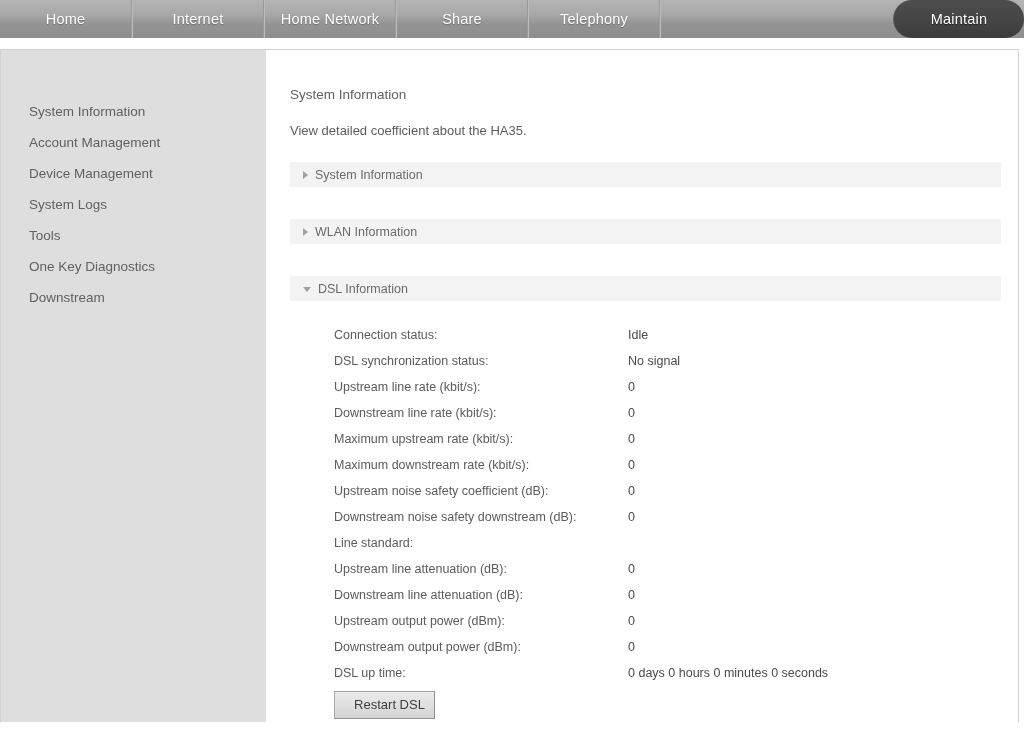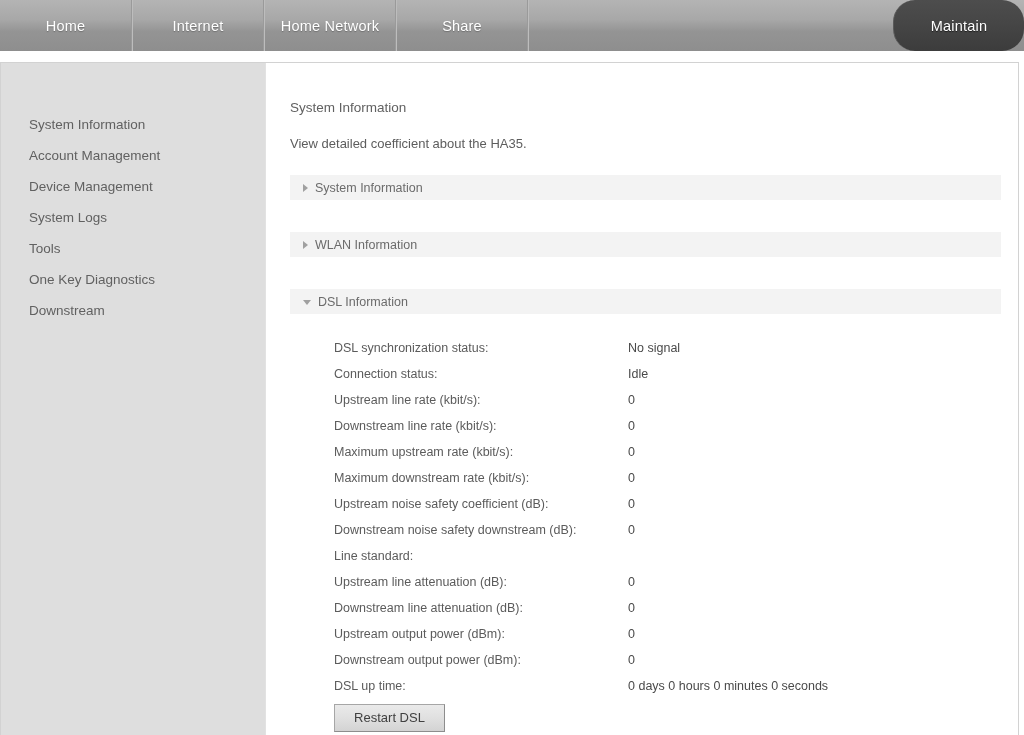--- a/index.html
+++ b/index.html
@@ -13,21 +13,21 @@
     overflow: hidden;
     font-family: "Liberation Sans", sans-serif;
     color: #5a5a5a;
     -webkit-font-smoothing: antialiased;
   }
 
   
   .navbar {
     position: relative;
     width: 1024px;
-    height: 51px;
+    height: 38px;
     background: linear-gradient(to bottom, #b4b4b4 0%, #a8a8a8 38%, #949494 62%, #8e8e8e 100%);
     display: flex;
     align-items: stretch;
     box-sizing: border-box;
   }
   .navbar::after {
     content: "";
     position: absolute;
     left: 0;
     right: 0;
@@ -180,41 +180,42 @@
   .info-value {
     color: #4a4a4a;
     white-space: nowrap;
   }
 
   
   .btn-row { padding-left: 44px; margin-top: 5px; }
   .btn {
     display: inline-block;
     min-width: 85px;
-    padding: 5px 12px 6px 12px;
+    padding: 5px 2px 6px 12px;
     font-family: "Liberation Sans", sans-serif;
     font-size: 13px;
     color: #404040;
     background: linear-gradient(to bottom, #eaeaea 0%, #e0e0e0 50%, #d3d3d3 100%);
     border: 1px solid #a6a6a6;
     border-right-color: #8d8d8d;
     border-bottom-color: #8d8d8d;
     cursor: pointer;
     text-align: center;
     user-select: none;
   }
 </style>
 </head>
 <body>
 
 <div class="navbar">
   <div class="nav-tab">Home</div>
   <div class="nav-tab">Internet</div>
   <div class="nav-tab">Home Network</div>
   <div class="nav-tab">Share</div>
+  <div class="nav-tab">Telephony</div>
   <div class="nav-spacer"></div>
   <div class="nav-tab active">Maintain</div>
 </div>
 
 <div class="page">
   <div class="shell">
 
     <div class="sidebar">
       <div class="side-item">System Information</div>
       <div class="side-item">Account Management</div>
@@ -247,26 +248,26 @@
       <div class="section-sep"></div>
 
       <div class="section">
         <div class="section-head">
           <span class="tri expanded"></span>
           <span>DSL Information</span>
         </div>
 
         <div class="info-table">
           <div class="info-row">
+            <div class="info-label">Connection status:</div>
+            <div class="info-value">Idle</div>
+          </div>
+          <div class="info-row">
             <div class="info-label">DSL synchronization status:</div>
             <div class="info-value">No signal</div>
-          </div>
-          <div class="info-row">
-            <div class="info-label">Connection status:</div>
-            <div class="info-value">Idle</div>
           </div>
           <div class="info-row">
             <div class="info-label">Upstream line rate (kbit/s):</div>
             <div class="info-value">0</div>
           </div>
           <div class="info-row">
             <div class="info-label">Downstream line rate (kbit/s):</div>
             <div class="info-value">0</div>
           </div>
           <div class="info-row">

